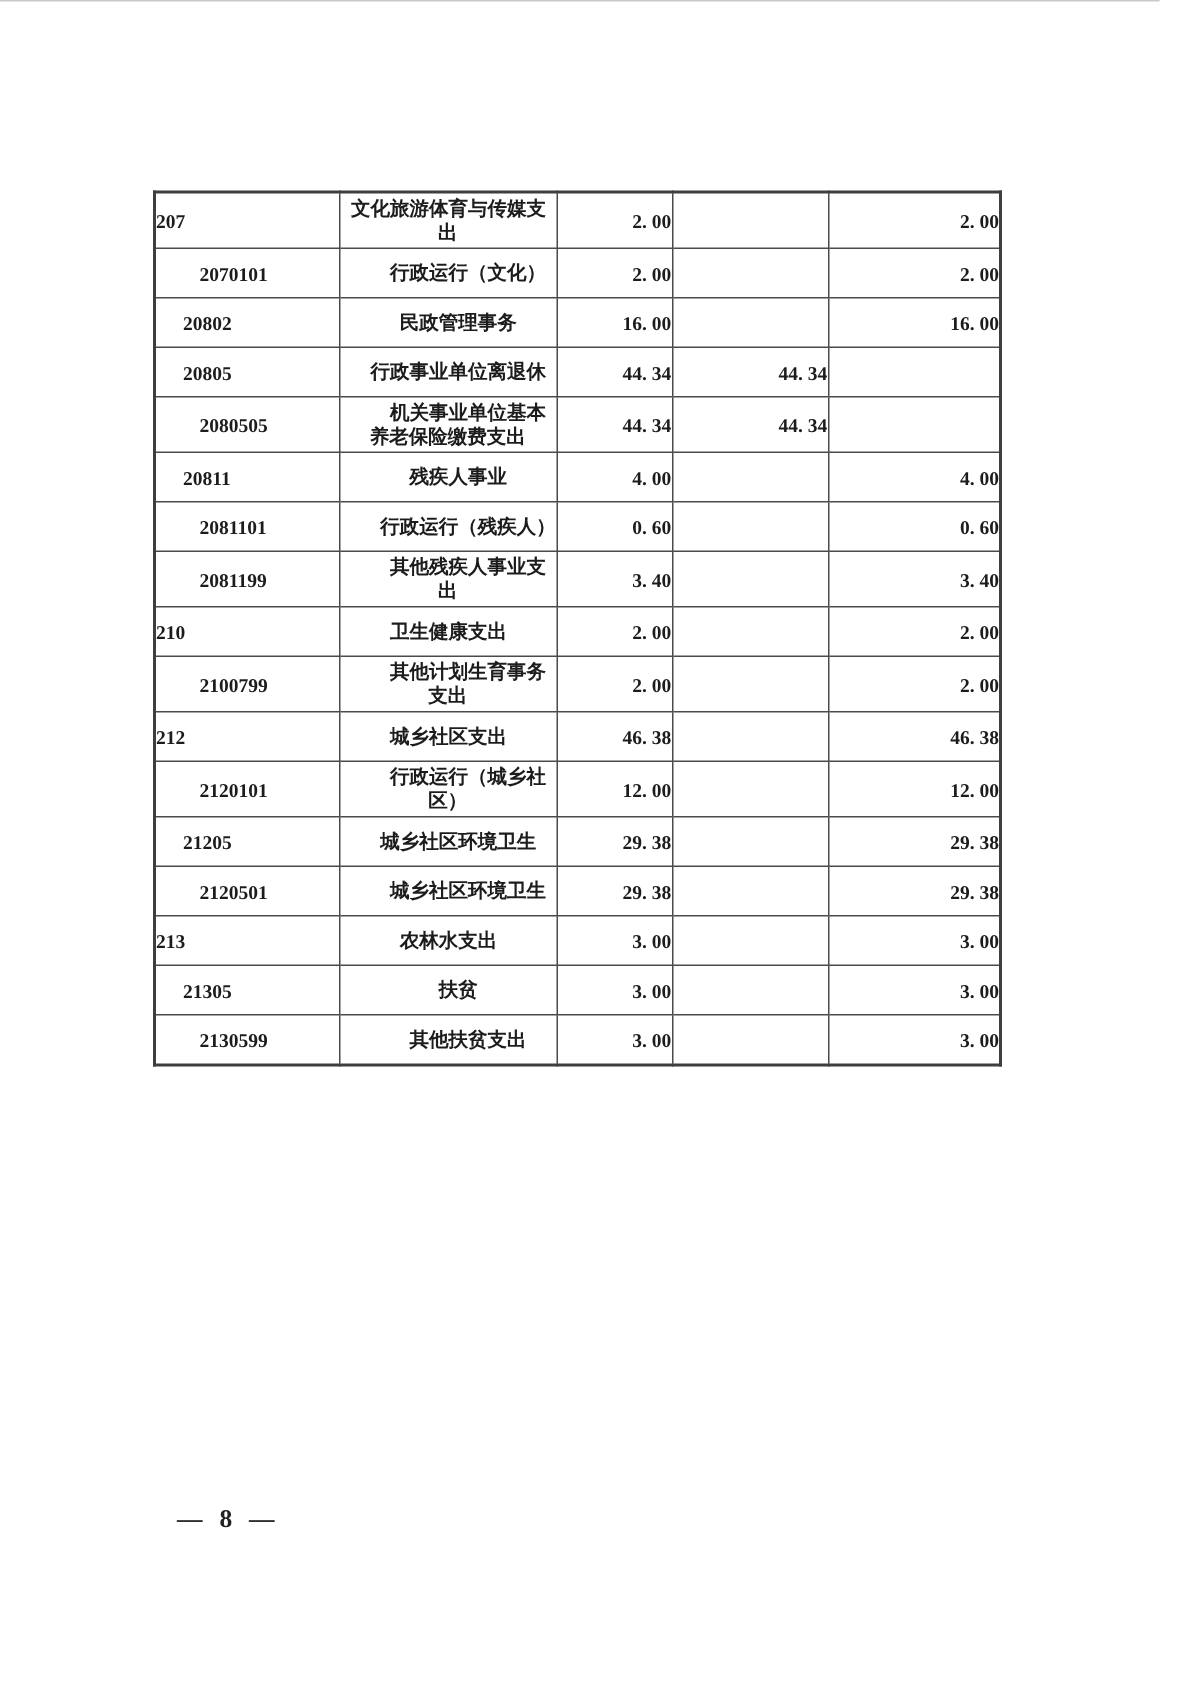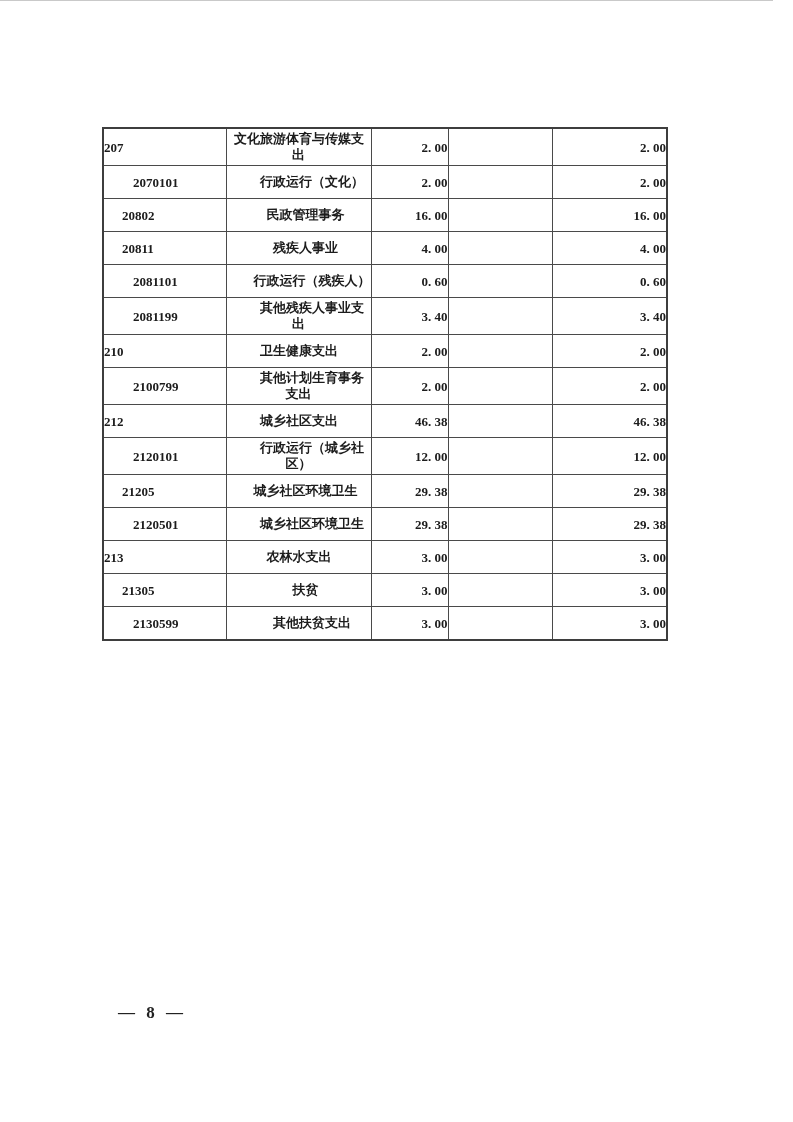--- a/index.html
+++ b/index.html
@@ -79,20 +79,39 @@
         <tr>
           <td class="code-cell lv2">20802</td>
           <td class="name-cell">
             <div class="name lv2">民政管理事务</div>
           </td>
           <td class="num-cell">16. 00</td>
           <td class="num-cell"></td>
           <td class="num-cell">16. 00</td>
         </tr>
         <tr>
+          <td class="code-cell lv2">20805</td>
+          <td class="name-cell">
+            <div class="name lv2">行政事业单位离退休</div>
+          </td>
+          <td class="num-cell">44. 34</td>
+          <td class="num-cell">44. 34</td>
+          <td class="num-cell"></td>
+        </tr>
+        <tr>
+          <td class="code-cell lv3">2080505</td>
+          <td class="name-cell">
+            <div class="name lv3">机关事业单位基本
+养老保险缴费支出</div>
+          </td>
+          <td class="num-cell">44. 34</td>
+          <td class="num-cell">44. 34</td>
+          <td class="num-cell"></td>
+        </tr>
+        <tr>
           <td class="code-cell lv2">20811</td>
           <td class="name-cell">
             <div class="name lv2">残疾人事业</div>
           </td>
           <td class="num-cell">4. 00</td>
           <td class="num-cell"></td>
           <td class="num-cell">4. 00</td>
         </tr>
         <tr>
           <td class="code-cell lv3">2081101</td>

